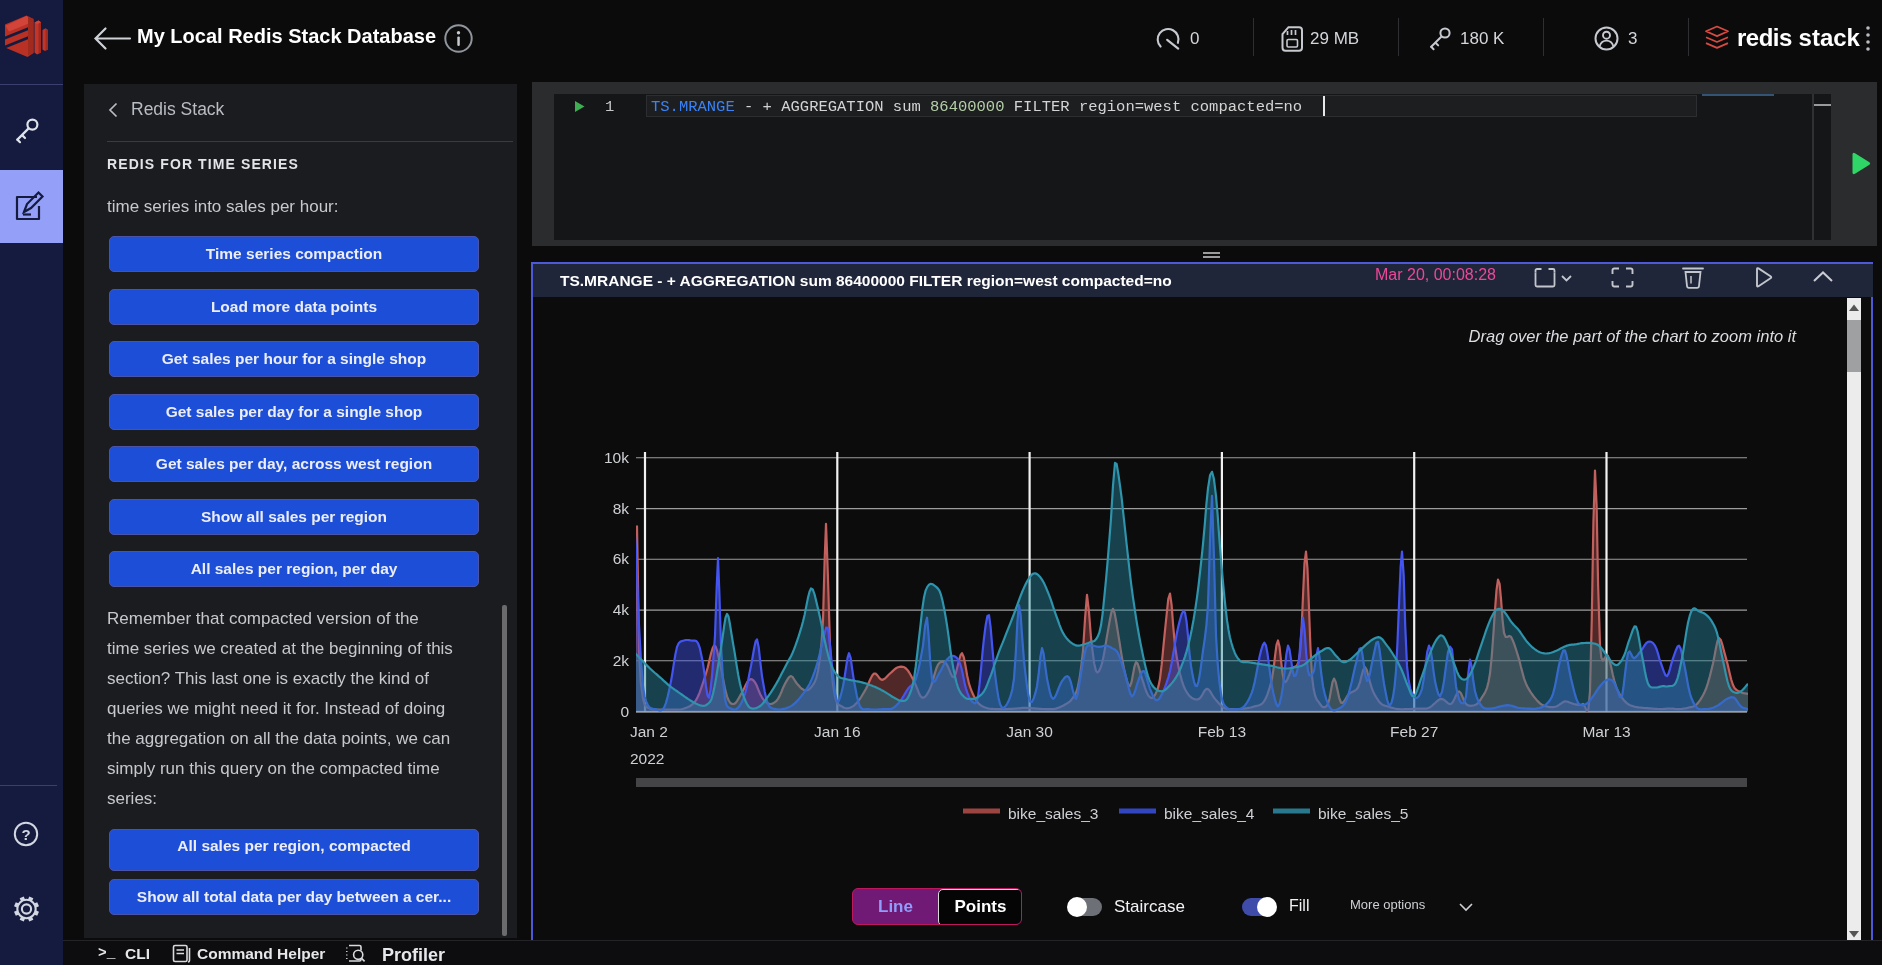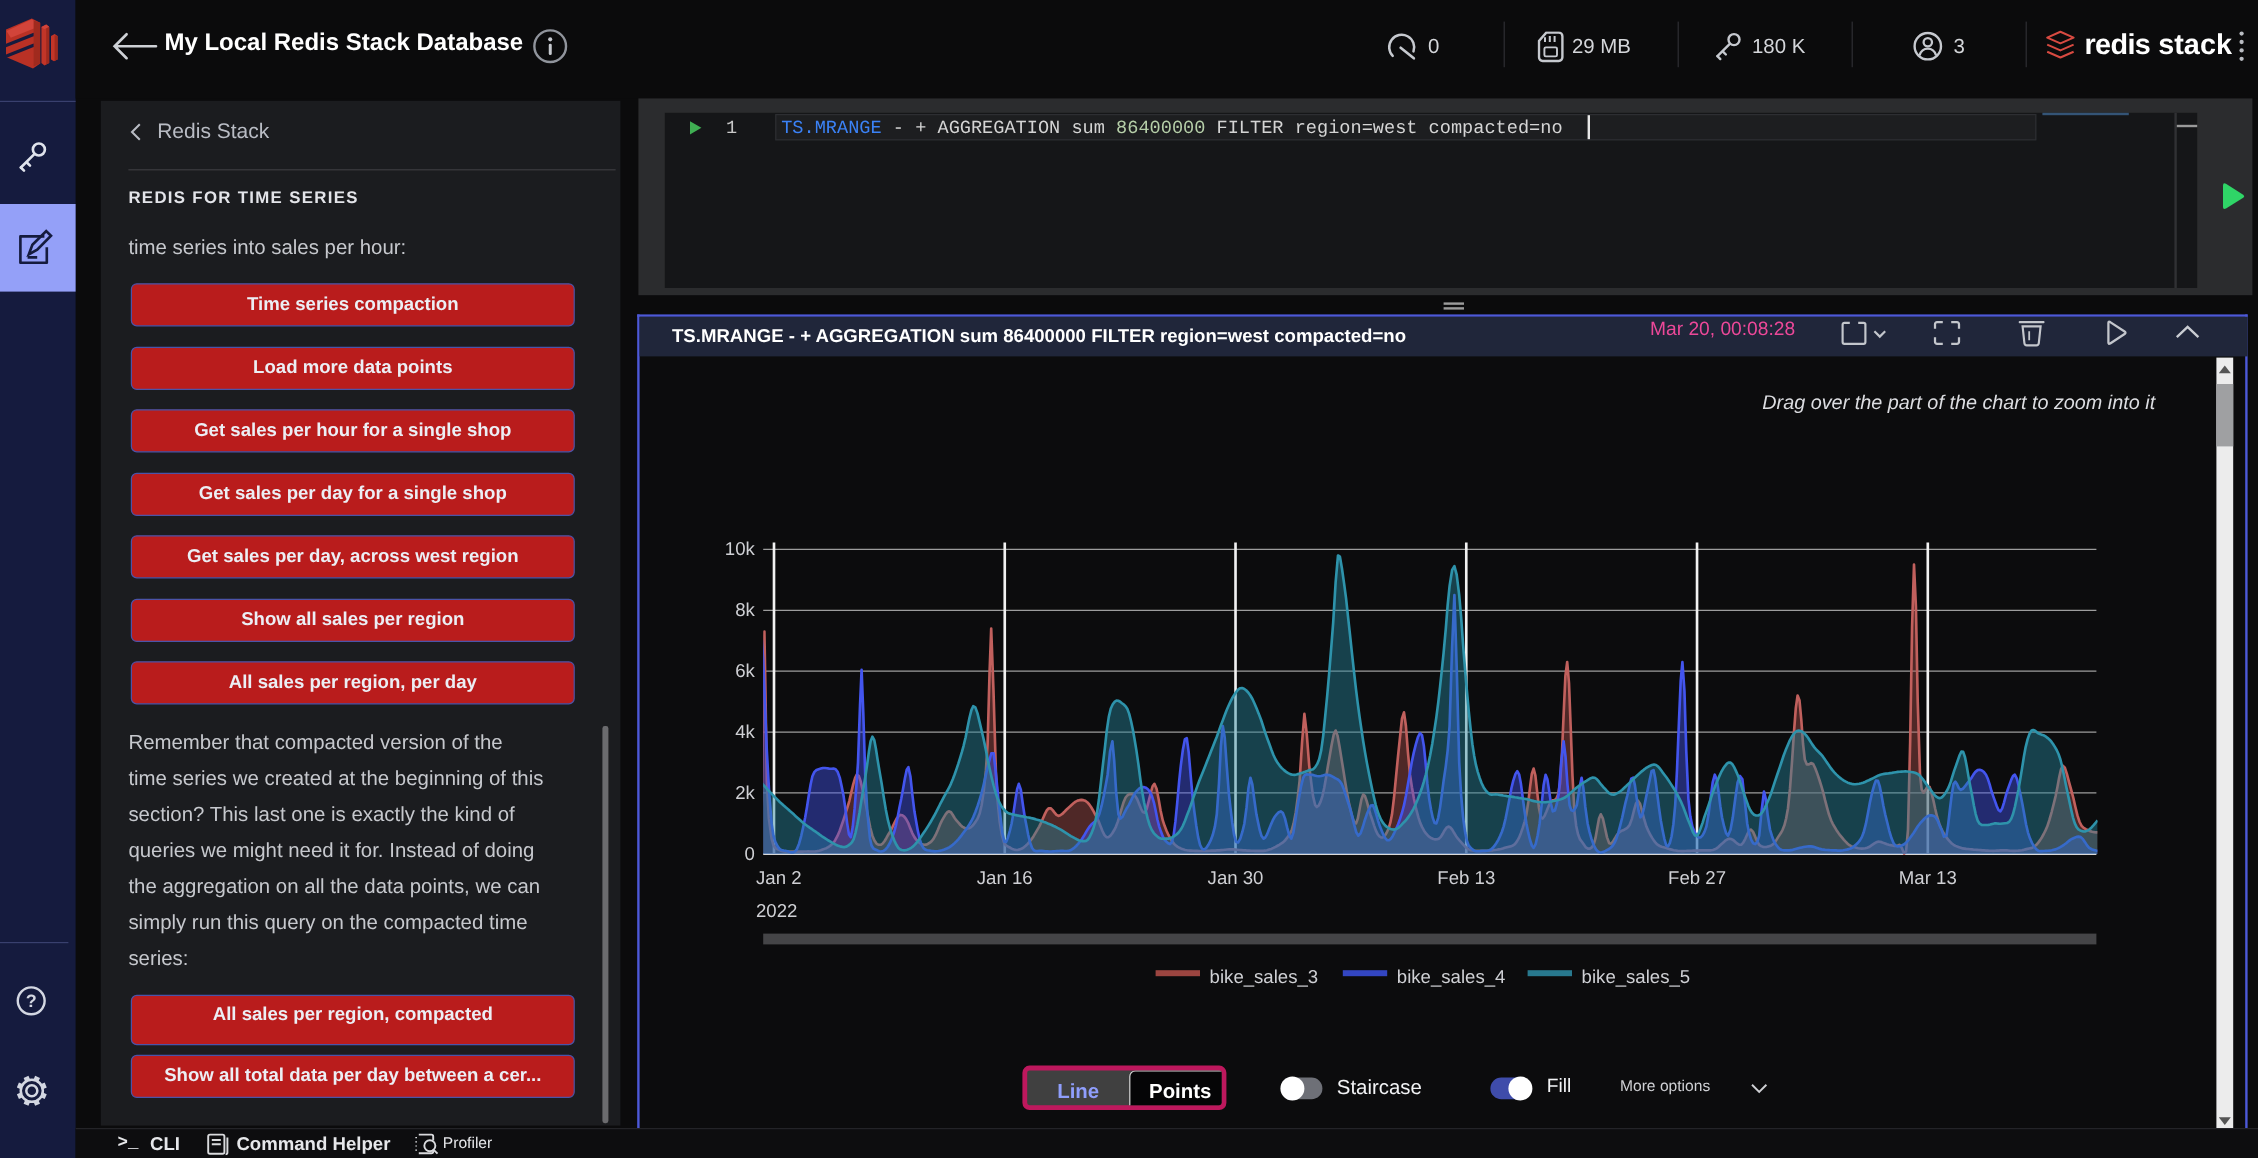--- a/index.html
+++ b/index.html
@@ -1,21 +1,21 @@
 <!DOCTYPE html>
 <html><head><meta charset="utf-8"><title>RedisInsight</title>
 <style>
 *{margin:0;padding:0;box-sizing:border-box}
 html,body{width:1882px;height:965px;overflow:hidden;background:#0b0b0c;font-family:"Liberation Sans",sans-serif}
 .abs{position:absolute}
 .ic{position:absolute}
 #sidebar{position:absolute;left:0;top:0;width:63px;height:965px;background:#151b3e}
 #topbar{position:absolute;left:63px;top:0;width:1819px;height:82px;background:#0b0b0c}
 #lpanel{position:absolute;left:84px;top:84px;width:433px;height:854px;background:#1b1c1f}
-.gbtn{position:absolute;left:25px;width:370px;height:36px;border:1px solid #4b53a8;border-radius:5px;background:#b91c1c;color:#eceef4;font-size:15.5px;font-weight:bold;text-align:center;line-height:34px}
+.gbtn{position:absolute;left:25px;width:370px;height:36px;border:1px solid #4b53a8;border-radius:5px;background:#1d4ed8;color:#eceef4;font-size:15.5px;font-weight:bold;text-align:center;line-height:34px}
 #editor{position:absolute;left:532px;top:82px;width:1345px;height:164px;background:#2b2c2e}
 #edinner{position:absolute;left:22px;top:12px;width:1277px;height:146px;background:#151618}
 #rescard{position:absolute;left:531px;top:262px;width:1342px;height:681px;background:#0c0c0d;border-left:2px solid #4d59d8;border-right:2px solid #4d59d8;border-top:2px solid #4d59d8}
 #reshdr{position:absolute;left:0;top:0;width:1340px;height:33px;background:#20263a}
 .tgl{position:absolute;width:34px;height:18px;border-radius:9px}
 .knob{position:absolute;top:-1px;width:20px;height:20px;border-radius:50%;background:#fff}
 .toplab{color:#d4d6da;font-size:17px;position:absolute;top:29px}
 .tdiv{position:absolute;top:18px;width:1px;height:38px;background:#2e2f33}
 </style></head>
 <body>
@@ -245,21 +245,21 @@
 <rect x="963" y="808.5" width="37" height="5" fill="#9c4540"></rect>
 <rect x="1119" y="808.5" width="37" height="5" fill="#3346c2"></rect>
 <rect x="1273" y="808.5" width="37" height="5" fill="#28798e"></rect>
 <g fill="#cfd0d4" font-size="15.5px">
         <text x="1008" y="819">bike_sales_3</text>
         <text x="1164" y="819">bike_sales_4</text>
         <text x="1318" y="819">bike_sales_5</text>
       </g>
 </g>
   </svg>
-<div class="abs" style="left:852px;top:888px;width:170px;height:37px;border:4px solid #be185d;border-radius:6px;background:#404040;overflow:hidden">
+<div class="abs" style="left:852px;top:888px;width:170px;height:37px;border:1px solid #be185d;border-radius:6px;background:#701a75;overflow:hidden">
 <div style="position:absolute;left:0;top:0;width:85px;height:37px;color:#8f9efc;font-weight:bold;font-size:17px;text-align:center;line-height:36px">Line</div>
 <div style="position:absolute;left:85px;top:0;width:85px;height:37px;background:#050506;border:1.5px solid #d8d8d8;border-radius:5px;color:#fff;font-weight:bold;font-size:17px;text-align:center;line-height:33px">Points</div>
 </div>
 <div class="tgl" style="left:1068px;top:898px;background:#6e7077">
     <div class="knob" style="left:-1px"></div>
   </div>
 <div class="abs" style="left:1114px;top:897px;font-size:17px;color:#f2f3f5">Staircase</div>
 <div class="tgl" style="left:1242px;top:898px;background:#3f4caa">
     <div class="knob" style="left:15px"></div>
   </div>
@@ -280,12 +280,12 @@
   </svg>
 <div class="abs" style="left:197px;top:945px;font-size:15.5px;font-weight:bold;color:#e6e7ea">Command Helper</div>
 <svg class="ic" style="left:345px;top:944px" width="22" height="19" viewBox="0 0 22 19">
 <g stroke="#d9dadd" stroke-width="1.6" fill="none">
 <path d="M4,1.5 h10.5 a1.5 1.5 0 0 1 1.5,1.5 v3.5 M16,14 v1.5 a1.5 1.5 0 0 1 -1.5,1.5 H4"></path>
 <path d="M1.8,3.5 v1 M1.8,7 v1 M1.8,10.5 v1 M1.8,14 v1" stroke-width="1.4"></path>
 <circle cx="13.2" cy="10.8" r="4.6"></circle>
 <path d="M16.6,14.4 L19.6,17.4"></path>
 </g>
   </svg>
-<div class="abs" style="left:369px;top:945px;font-size:13px;font-weight:normal;color:#e6e7ea">Profiler</div>
+<div class="abs" style="left:382px;top:945px;font-size:18px;font-weight:bold;color:#e6e7ea">Profiler</div>
 </body></html>

